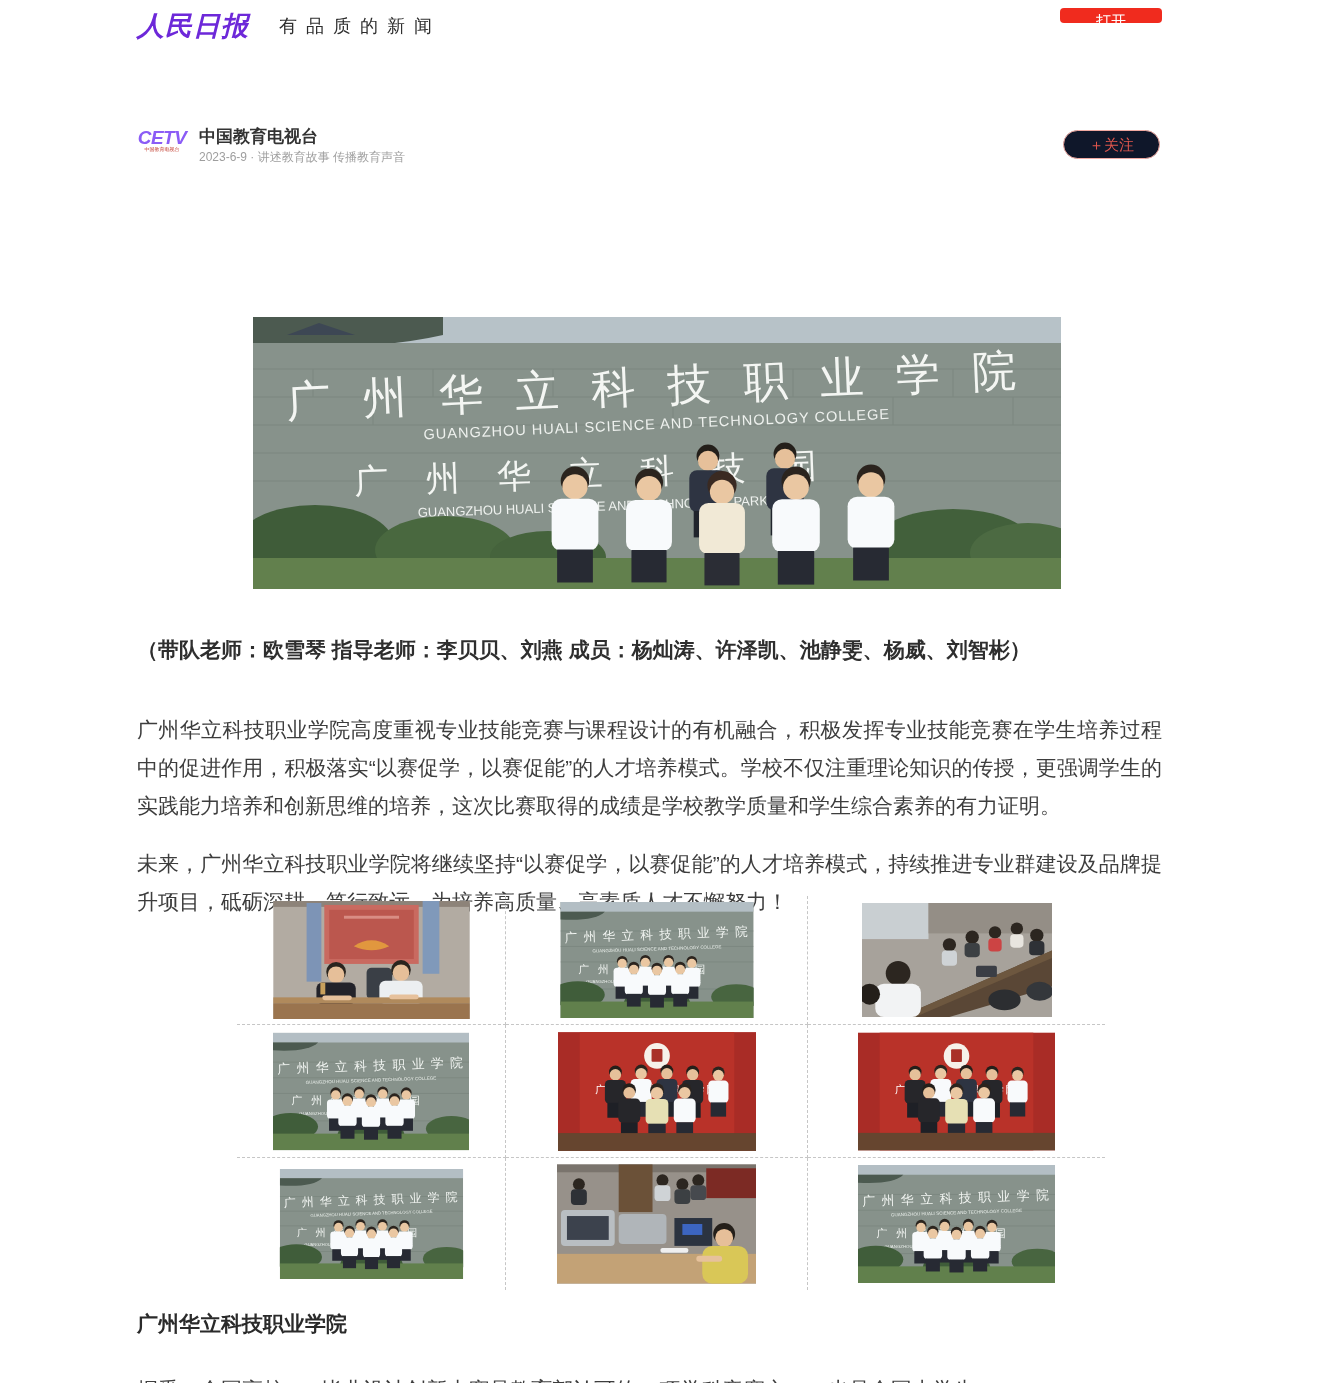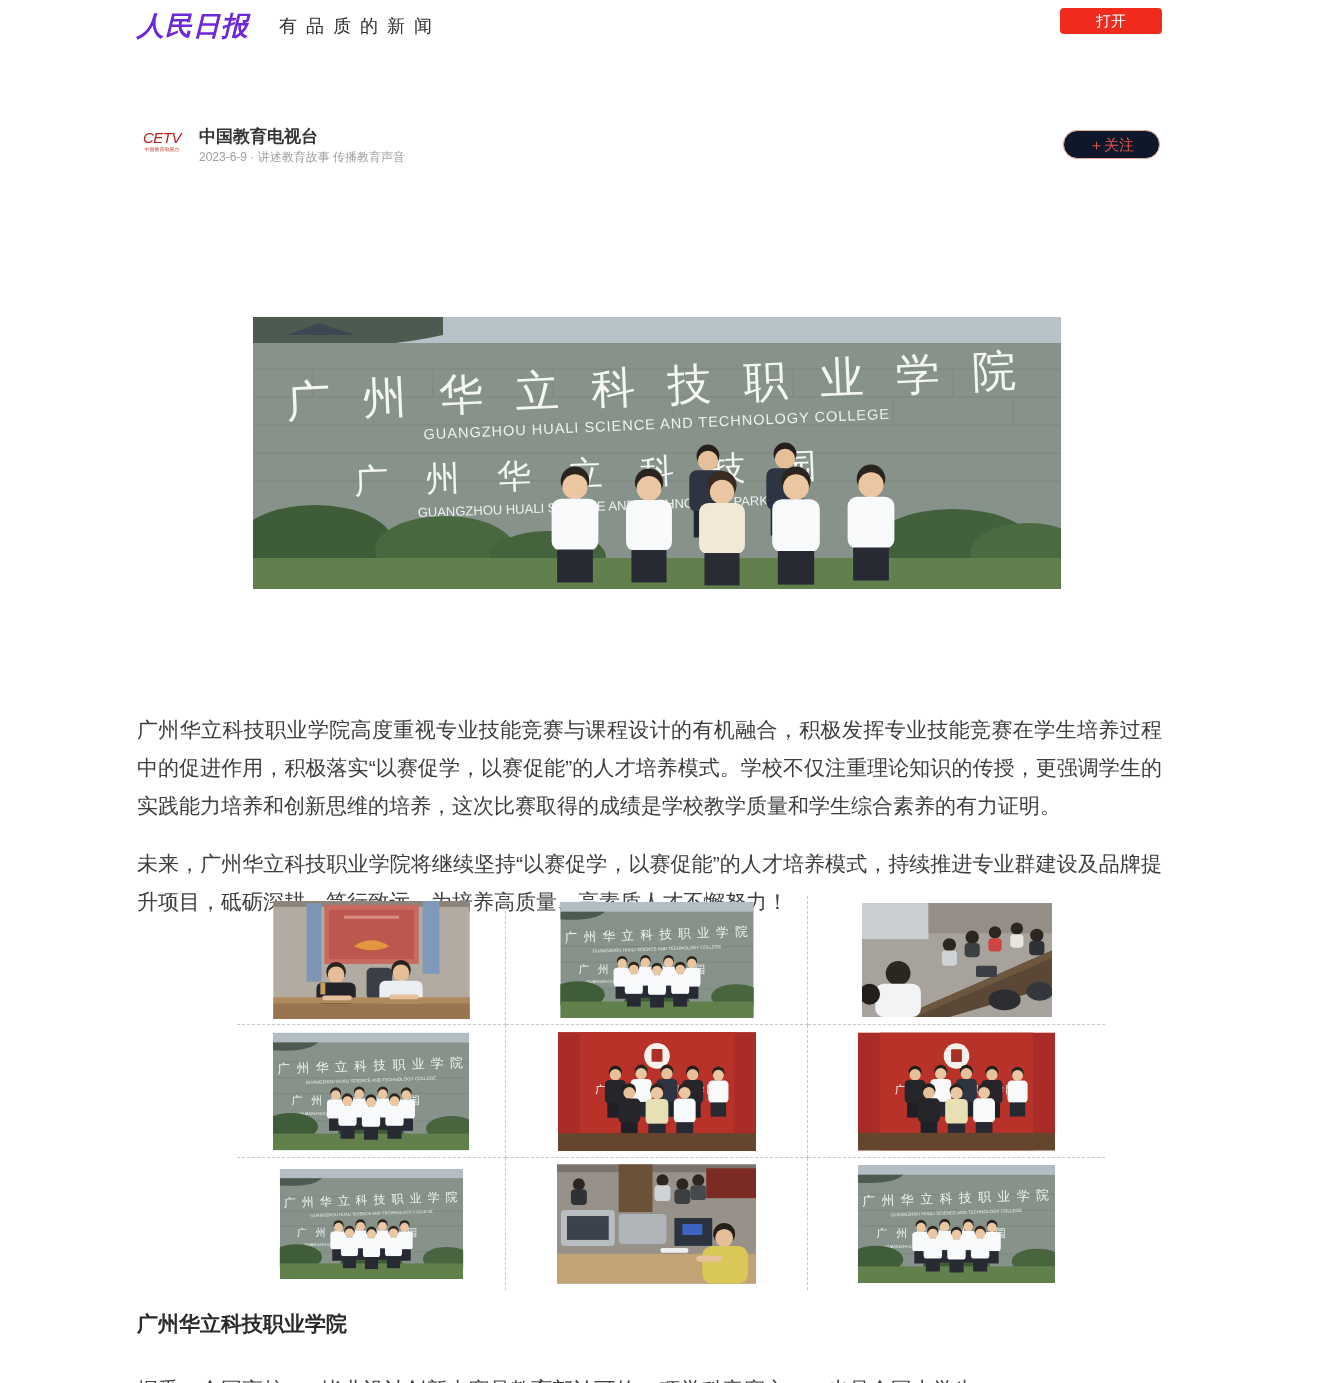--- a/index.html
+++ b/index.html
@@ -4,28 +4,28 @@
 <style>
   html,body{margin:0;padding:0;background:#fff;}
   .page{position:relative;width:1331px;height:1383px;background:#fff;overflow:hidden;
         font-family:"Liberation Sans",sans-serif;}
   
   .hdr{position:absolute;left:137px;top:6px;width:1025px;height:40px;}
   .brand{position:absolute;left:0;top:2px;font-family:"Liberation Serif",serif;
          font-style:italic;font-weight:bold;font-size:27px;color:#6d28d9;letter-spacing:1px;}
   .slogan{position:absolute;left:142px;top:8px;font-size:18px;font-weight:400;
           color:#2e2e2e;letter-spacing:9px;}
-  .open-btn{position:absolute;right:0;top:2px;width:102px;height:26px;background:#f02b1e;
+  .open-btn{position:absolute;right:0;top:2px;width:102px;height:15px;background:#f02b1e;
             border-radius:4px;color:#fff;font-size:15px;line-height:26px;text-align:center;cursor:pointer;}
   
   .title{position:absolute;left:137px;top:47px;width:1025px;font-size:28px;font-weight:bold;
          line-height:38px;color:#1a1a1a;}
   .author{position:absolute;left:137px;top:125px;width:1025px;height:44px;}
   .cetv{position:absolute;left:0;top:4px;width:50px;height:36px;text-align:center;cursor:pointer;}
-  .cetv .c1{display:block;font-size:15px;font-weight:normal;font-style:italic;color:#b91c1c;letter-spacing:-.5px;line-height:17px;}
+  .cetv .c1{display:block;font-size:19px;font-weight:bold;font-style:italic;color:#8b5cf6;letter-spacing:-.5px;line-height:17px;}
   .cetv .c2{display:block;font-size:5px;color:#c0392b;line-height:6px;white-space:nowrap;}
   .a-name{position:absolute;left:62px;top:0;font-size:17px;font-weight:bold;color:#333;cursor:pointer;}
   .a-meta{position:absolute;left:62px;top:24px;font-size:12px;color:#9e9e9e;}
   .follow-btn{position:absolute;right:2px;top:5px;width:95px;height:27px;border:1px solid #f0a9a1;
               border-radius:15px;color:#e2574d;font-size:15px;line-height:27px;text-align:center;
               background:#0f172a;cursor:pointer;}
   
   .para{position:absolute;left:137px;width:1025px;font-size:21px;line-height:38px;
         color:#3d3d3d;text-align:justify;}
   .bold{font-weight:bold;color:#2e2e2e;}
@@ -235,20 +235,21 @@
     <ellipse cx="700" cy="228" rx="80" ry="36" fill="#42603b"></ellipse>
     <ellipse cx="775" cy="236" rx="58" ry="30" fill="#4c6a42"></ellipse>
     <rect y="241" width="808" height="31" fill="#62804d"></rect>
     <use href="#fig-white" transform="translate(322,150) scale(2.75)"></use>
     <use href="#fig-white" transform="translate(396,152) scale(2.7)"></use>
     <use href="#fig-cream" transform="translate(469,155) scale(2.7)"></use>
     <use href="#fig-white" transform="translate(543,150) scale(2.8)"></use>
     <use href="#fig-white" transform="translate(618,148) scale(2.75)"></use>
   </svg>
 
+  <p class="para cap bold">（带队老师：欧雪琴 指导老师：李贝贝、刘燕 成员：杨灿涛、许泽凯、池静雯、杨威、刘智彬）</p>
 
   <p class="para p2">广州华立科技职业学院高度重视专业技能竞赛与课程设计的有机融合，积极发挥专业技能竞赛在学生培养过程中的促进作用，积极落实“以赛促学，以赛促能”的人才培养模式。学校不仅注重理论知识的传授，更强调学生的实践能力培养和创新思维的培养，这次比赛取得的成绩是学校教学质量和学生综合素养的有力证明。</p>
   <p class="para p3">未来，广州华立科技职业学院将继续坚持“以赛促学，以赛促能”的人才培养模式，持续推进专业群建设及品牌提升项目，砥砺深耕，笃行致远，为培养高质量、高素质人才不懈努力！</p>
 
   <div class="grid">
     <div class="cell br bb">
       <svg class="ph" width="197" height="118" viewBox="0 0 200 120">
           <use href="#sym-meeting"></use>
         </svg>
     </div>

